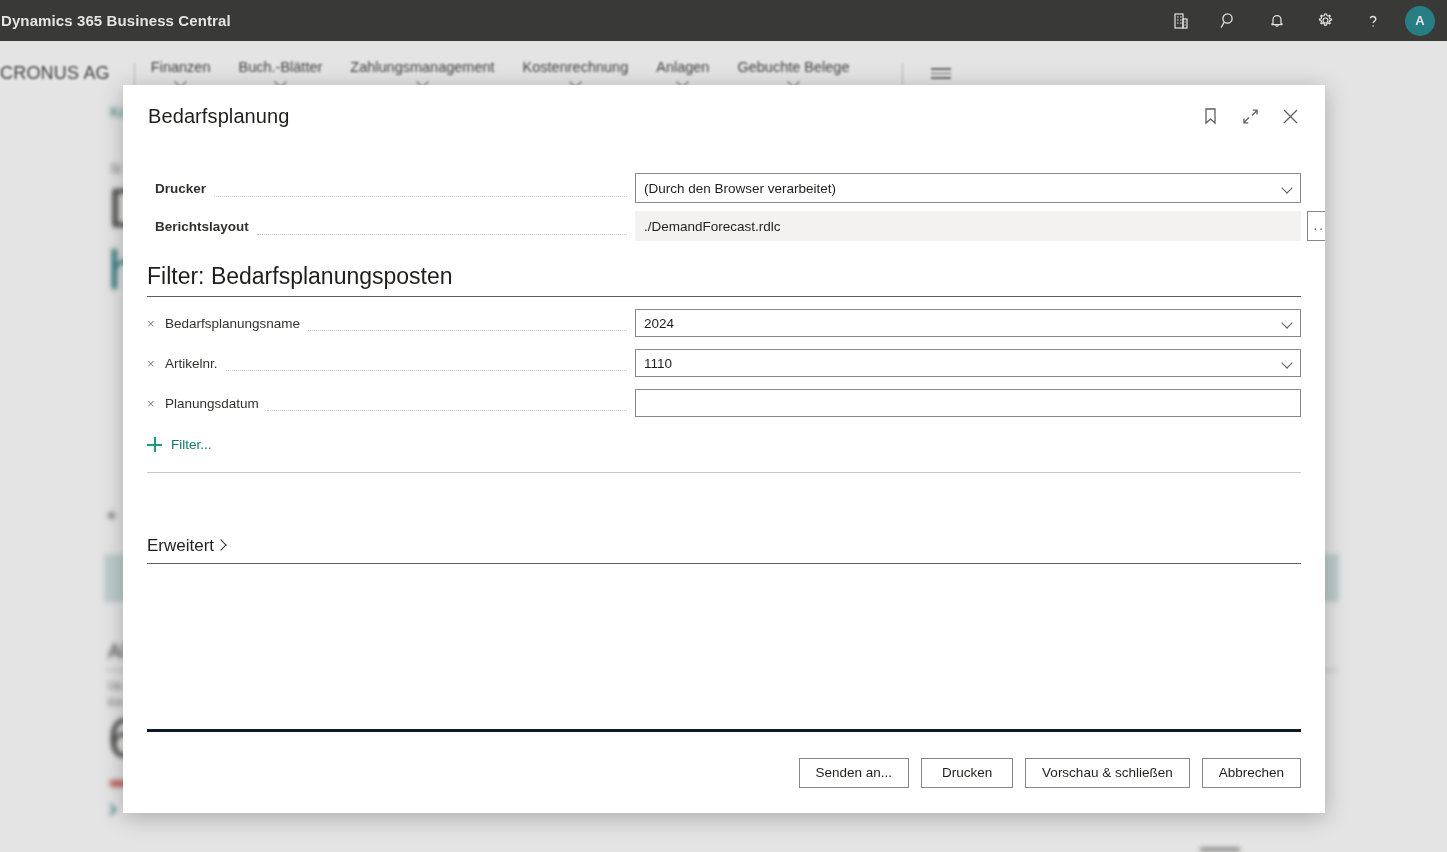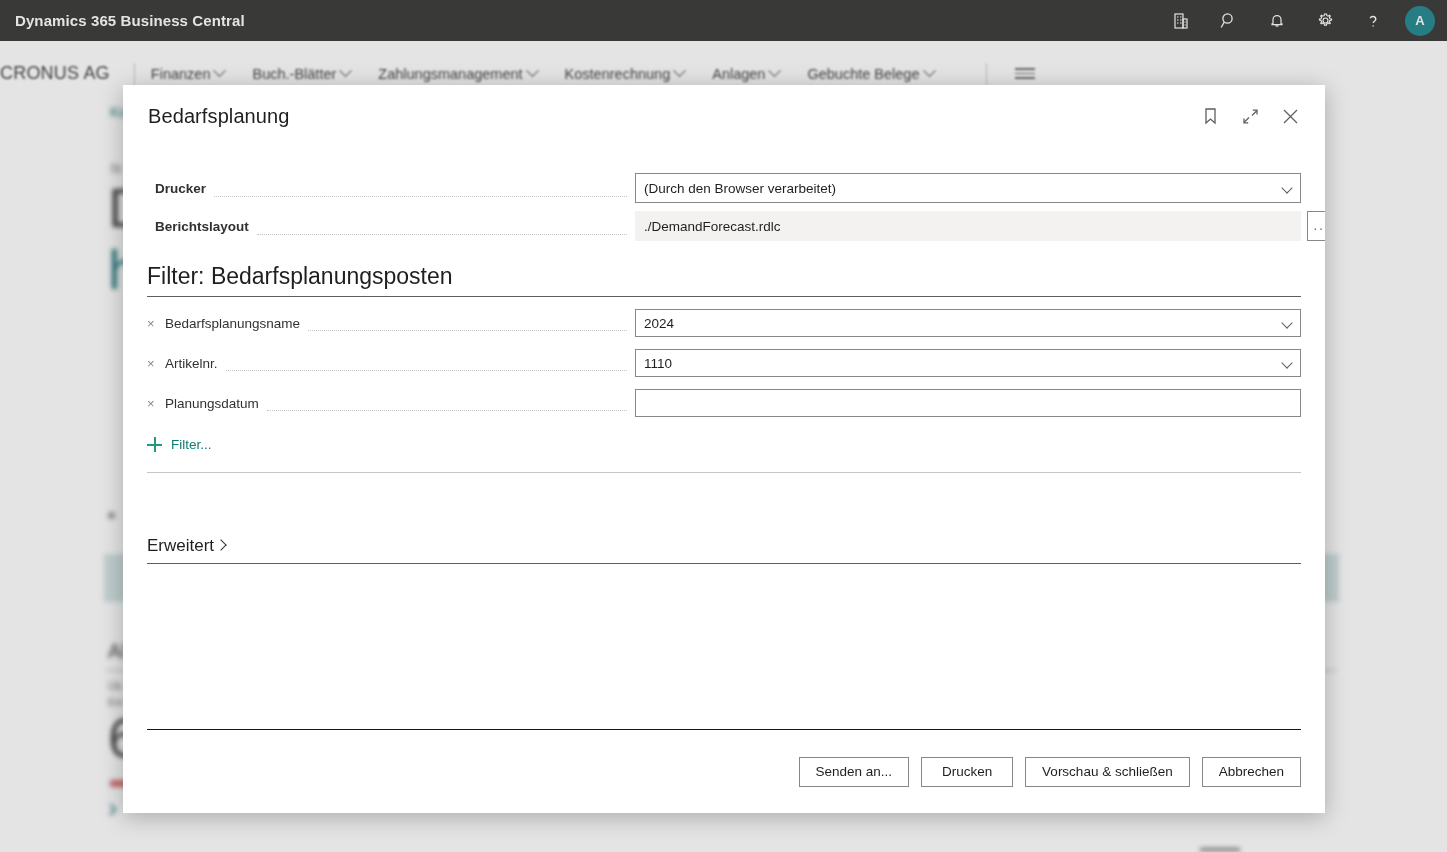--- a/index.html
+++ b/index.html
@@ -24,21 +24,21 @@
     top: 0; left: 0;
     width: 1447px; height: 41px;
     background: #252423;
     display: flex;
     align-items: center;
   }
   #topbar-title {
     color: #ffffff;
     font-size: 15px;
     font-weight: bold;
-    margin-left: 15px;
+    margin-left: 1px;
     letter-spacing: 0.1px;
   }
   #topbar-actions {
     margin-left: auto;
     display: flex;
     align-items: center;
     gap: 16px;
     margin-right: 12px;
   }
   .topbar-icon {
@@ -76,20 +76,21 @@
     margin: 0 16px 0 24px;
   }
   .nav-item {
     font-size: 14.5px;
     color: #323130;
     margin-right: 28px;
     display: flex;
     align-items: center;
     gap: 5px;
     white-space: nowrap;
+    flex-direction: column;
   }
   .chev {
     display: inline-block;
     width: 9px; height: 9px;
     border-right: 1.4px solid #605e5c;
     border-bottom: 1.4px solid #605e5c;
     transform: rotate(45deg) translate(-2px,-2px);
   }
   #hamburger {
     margin-left: 12px;
@@ -415,21 +416,21 @@
     border-right: 1.4px solid #323130;
     border-top: 1.4px solid #323130;
     transform: rotate(45deg);
     position: relative;
     top: -2px;
   }
 
   #dialog-footer {
     flex: 0 0 auto;
     height: 84px;
-    border-top: 1px solid #0f172a;
+    border-top: 3px solid #0f172a;
     margin: 0 24px;
     display: flex;
     align-items: center;
     justify-content: flex-end;
     gap: 12px;
   }
   .footer-btn {
     min-width: 92px;
     height: 30px;
     padding: 0 16px;

